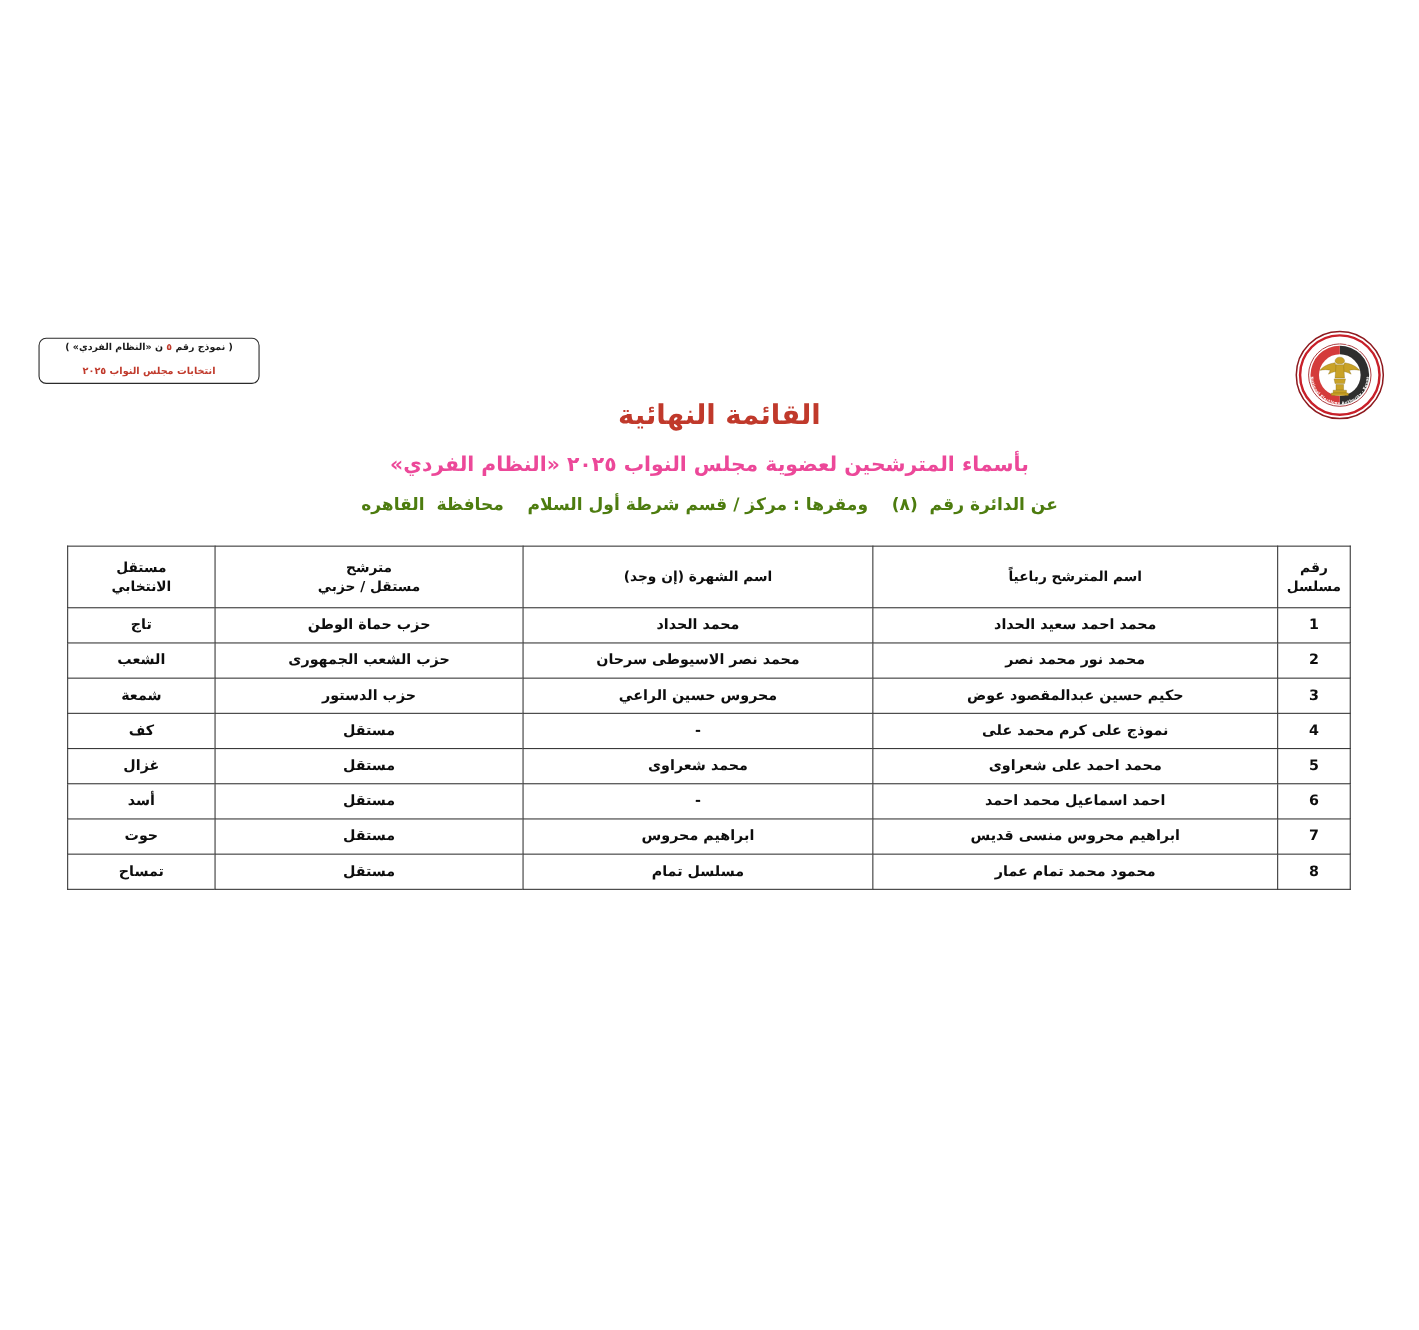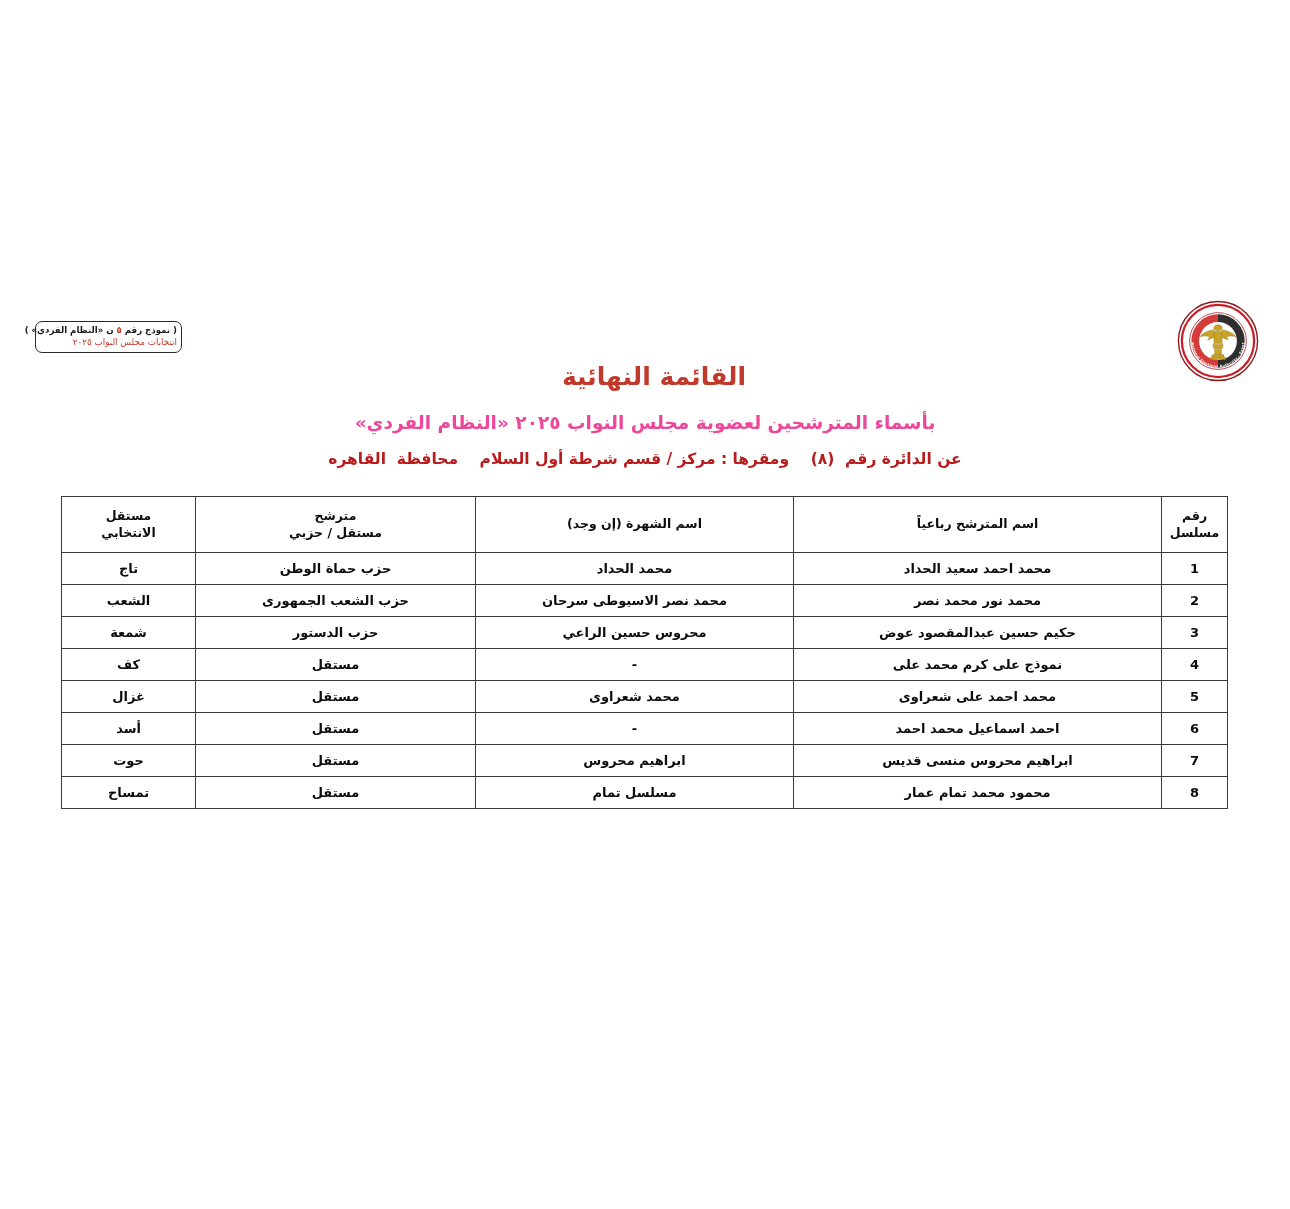--- a/index.html
+++ b/index.html
@@ -15,44 +15,43 @@
     position: relative;
     font-family: "DejaVu Sans", "Liberation Sans", sans-serif;
     color: #111111;
     overflow: hidden;
   }
 
   
   .form-box {
     position: absolute;
     left: 35px;
-    top: 321px;
-    width: 147px;
+    top: 307px;
+    width: 201px;
     border: 1.4px solid #2b2b2b;
     border-radius: 7px;
     padding: 3px 4px 4px 4px;
     text-align: center;
     line-height: 1.25;
     background: #ffffff;
   }
   .form-box .line1 {
     font-size: 8.6px;
     font-weight: bold;
     color: #1a1a1a;
     white-space: nowrap;
     letter-spacing: -0.1px;
   }
   .form-box .line1 .num { color: #c0392b; }
   .form-box .line2 {
     font-size: 8.8px;
-    font-weight: normal;
+    font-weight: bold;
     color: #c0392b;
     white-space: nowrap;
-    margin-top: 1px;
-    text-align: right;
+    margin-top: 11px;
   }
 
   
   .seal-wrap {
     position: absolute;
     left: 1175px;
     top: 298px;
     width: 86px;
     height: 86px;
   }
@@ -82,21 +81,21 @@
     color: #ec4899;
   }
   .title-sub2 {
     position: absolute;
     left: 0;
     right: 0;
     top: 450px;
     text-align: center;
     font-size: 15.5px;
     font-weight: bold;
-    color: #b91c1c;
+    color: #4d7c0f;
     white-space: pre;
   }
 
   
   .table-wrap {
     position: absolute;
     left: 62px;
     top: 496px;
     width: 1166px;
   }

